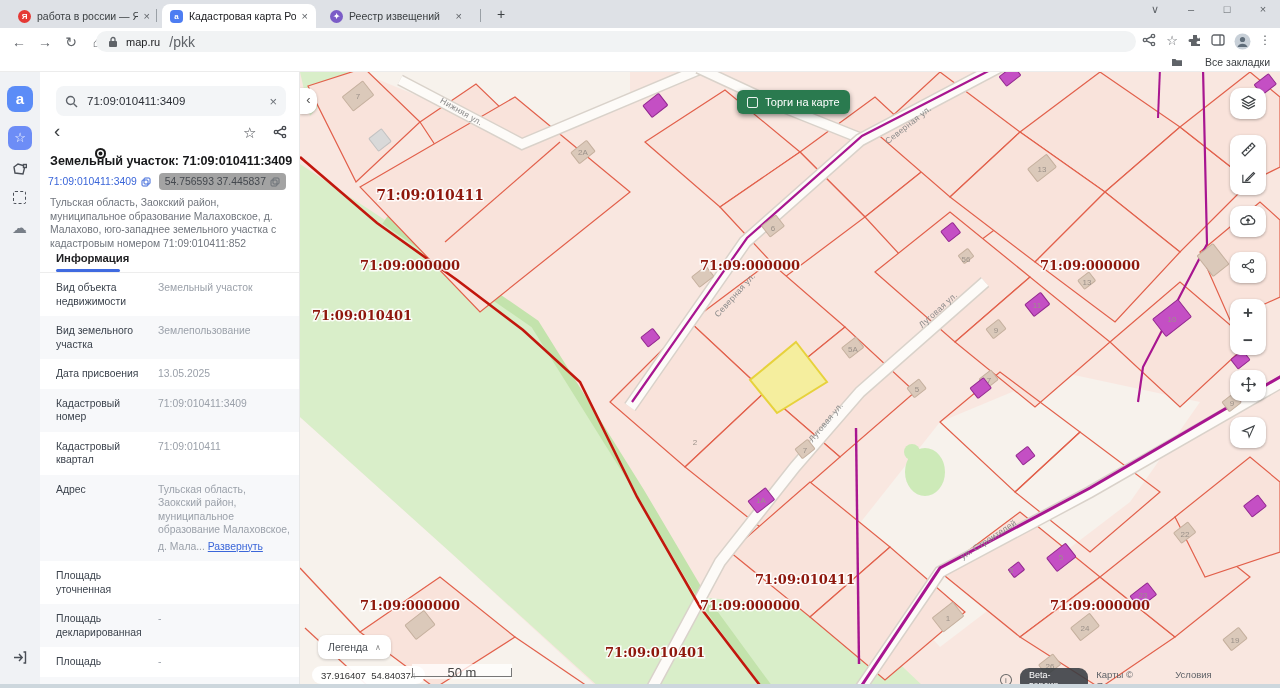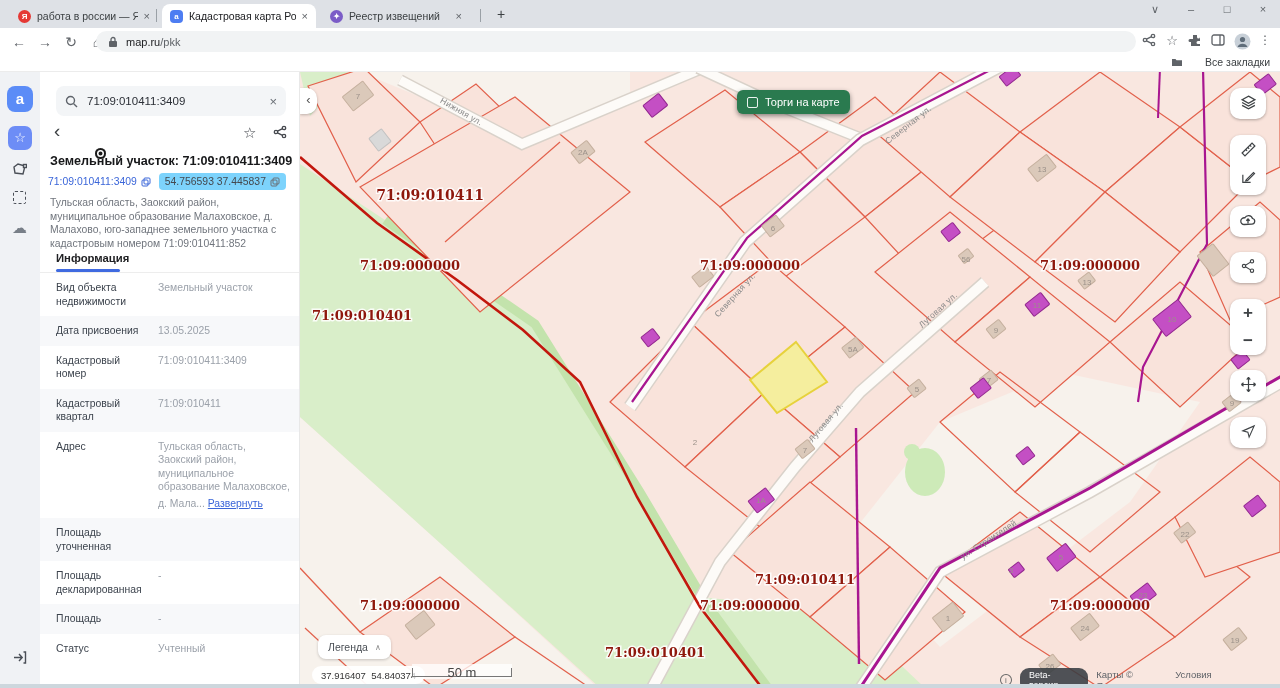--- a/index.html
+++ b/index.html
@@ -20,21 +20,21 @@
     color:#3c4043;font-size:14px;text-align:center;line-height:17px;}
   .winctl{position:absolute;top:3px;color:#5f6368;font-size:11px;width:18px;text-align:center;}
 
   .toolbar{position:absolute;left:0;top:28px;width:1280px;height:27px;background:#fff;}
   .navic{position:absolute;top:5px;width:18px;height:18px;color:#5f6368;font-size:14px;
     text-align:center;line-height:18px;}
   .urlbar{position:absolute;left:96px;top:3px;width:1040px;height:21px;background:#f1f3f4;
     border-radius:11px;display:flex;align-items:center;padding:0 12px;}
   .urlbar svg{margin-right:8px;}
   .urlhost{font-size:11px;color:#202124;}
-  .urlpath{font-size:11px;color:#5f6368;}
+  .urlpath{font-size:14px;color:#5f6368;margin-left:9px;}
   .tbric{position:absolute;top:5px;width:18px;height:18px;color:#5f6368;text-align:center;}
 
   .bookbar{position:absolute;left:0;top:55px;width:1280px;height:17px;background:#fff;
     border-bottom:1px solid #ececec;}
   .allbm{position:absolute;right:10px;top:1px;display:flex;align-items:center;gap:22px;
     font-size:10.5px;color:#3c4043;}
 
   
   .rail{position:absolute;left:0;top:72px;width:40px;height:616px;background:#f0f2f5;}
   .rail .logo{position:absolute;left:7px;top:14px;width:26px;height:26px;border-radius:8px;
@@ -52,21 +52,21 @@
   .search input{flex:1;border:0;background:transparent;outline:none;font-size:11.5px;
     color:#2b2f36;margin-left:7px;font-family:"Liberation Sans",sans-serif;}
   .search .clr{color:#6b7077;font-size:13px;}
   .pback{position:absolute;left:14px;top:50px;font-size:19px;color:#3c4043;line-height:18px;}
   .pstar{position:absolute;left:203px;top:52px;font-size:15px;color:#44474d;}
   .pshare{position:absolute;left:233px;top:53px;}
   .ptitle{position:absolute;left:10px;top:82px;width:246px;font-size:12.6px;font-weight:bold;color:#17181a;}
   .chips{position:absolute;left:8px;top:101px;display:flex;align-items:center;gap:8px;}
   .chipA{display:flex;align-items:center;gap:4px;font-size:10.4px;color:#3b66d9;}
   .chipB{display:flex;align-items:center;gap:4px;font-size:10.4px;color:#44484e;
-    background:#7dd3fc;border-radius:4px;padding:3px 6px;}
+    background:#a3a3a3;border-radius:4px;padding:3px 6px;}
   .pdesc{position:absolute;left:10px;top:124px;width:246px;font-size:10.4px;line-height:13.5px;color:#70757d;}
   .ptab{position:absolute;left:16px;top:180px;font-size:11.3px;font-weight:bold;color:#202124;}
   .ptabu{position:absolute;left:16px;top:197px;width:64px;height:3px;background:#3f6ae0;border-radius:2px;}
   .pdiv{position:absolute;left:0;top:200px;width:260px;height:1px;background:#ededed;}
   .rows{position:absolute;left:0;top:201px;width:260px;}
   .row{display:flex;padding:8px 0;}
   .row:nth-child(even){background:#f7f8fa;}
   .row .rl{width:94px;margin-left:16px;font-size:10.4px;line-height:13.5px;color:#3c434d;}
   .row .rv{width:132px;margin-left:8px;font-size:10.4px;line-height:13.5px;color:#9ba1aa;}
   .row .rv a{display:inline-block;margin-top:3px;color:#3b66d9;text-decoration:underline;}
@@ -266,20 +266,24 @@
   <div class="ptab">Информация</div>
   <div class="ptabu"></div>
   <div class="pdiv"></div>
 
   <div class="rows">
     <div class="row">
       <div class="rl">Вид объекта недвижимости</div>
       <div class="rv">Земельный участок</div>
     </div>
     <div class="row">
+      <div class="rl">Вид земельного участка</div>
+      <div class="rv">Землепользование</div>
+    </div>
+    <div class="row">
       <div class="rl">Дата присвоения</div>
       <div class="rv">13.05.2025</div>
     </div>
     <div class="row">
       <div class="rl">Кадастровый номер</div>
       <div class="rv">71:09:010411:3409</div>
     </div>
     <div class="row">
       <div class="rl">Кадастровый квартал</div>
       <div class="rv">71:09:010411</div>

